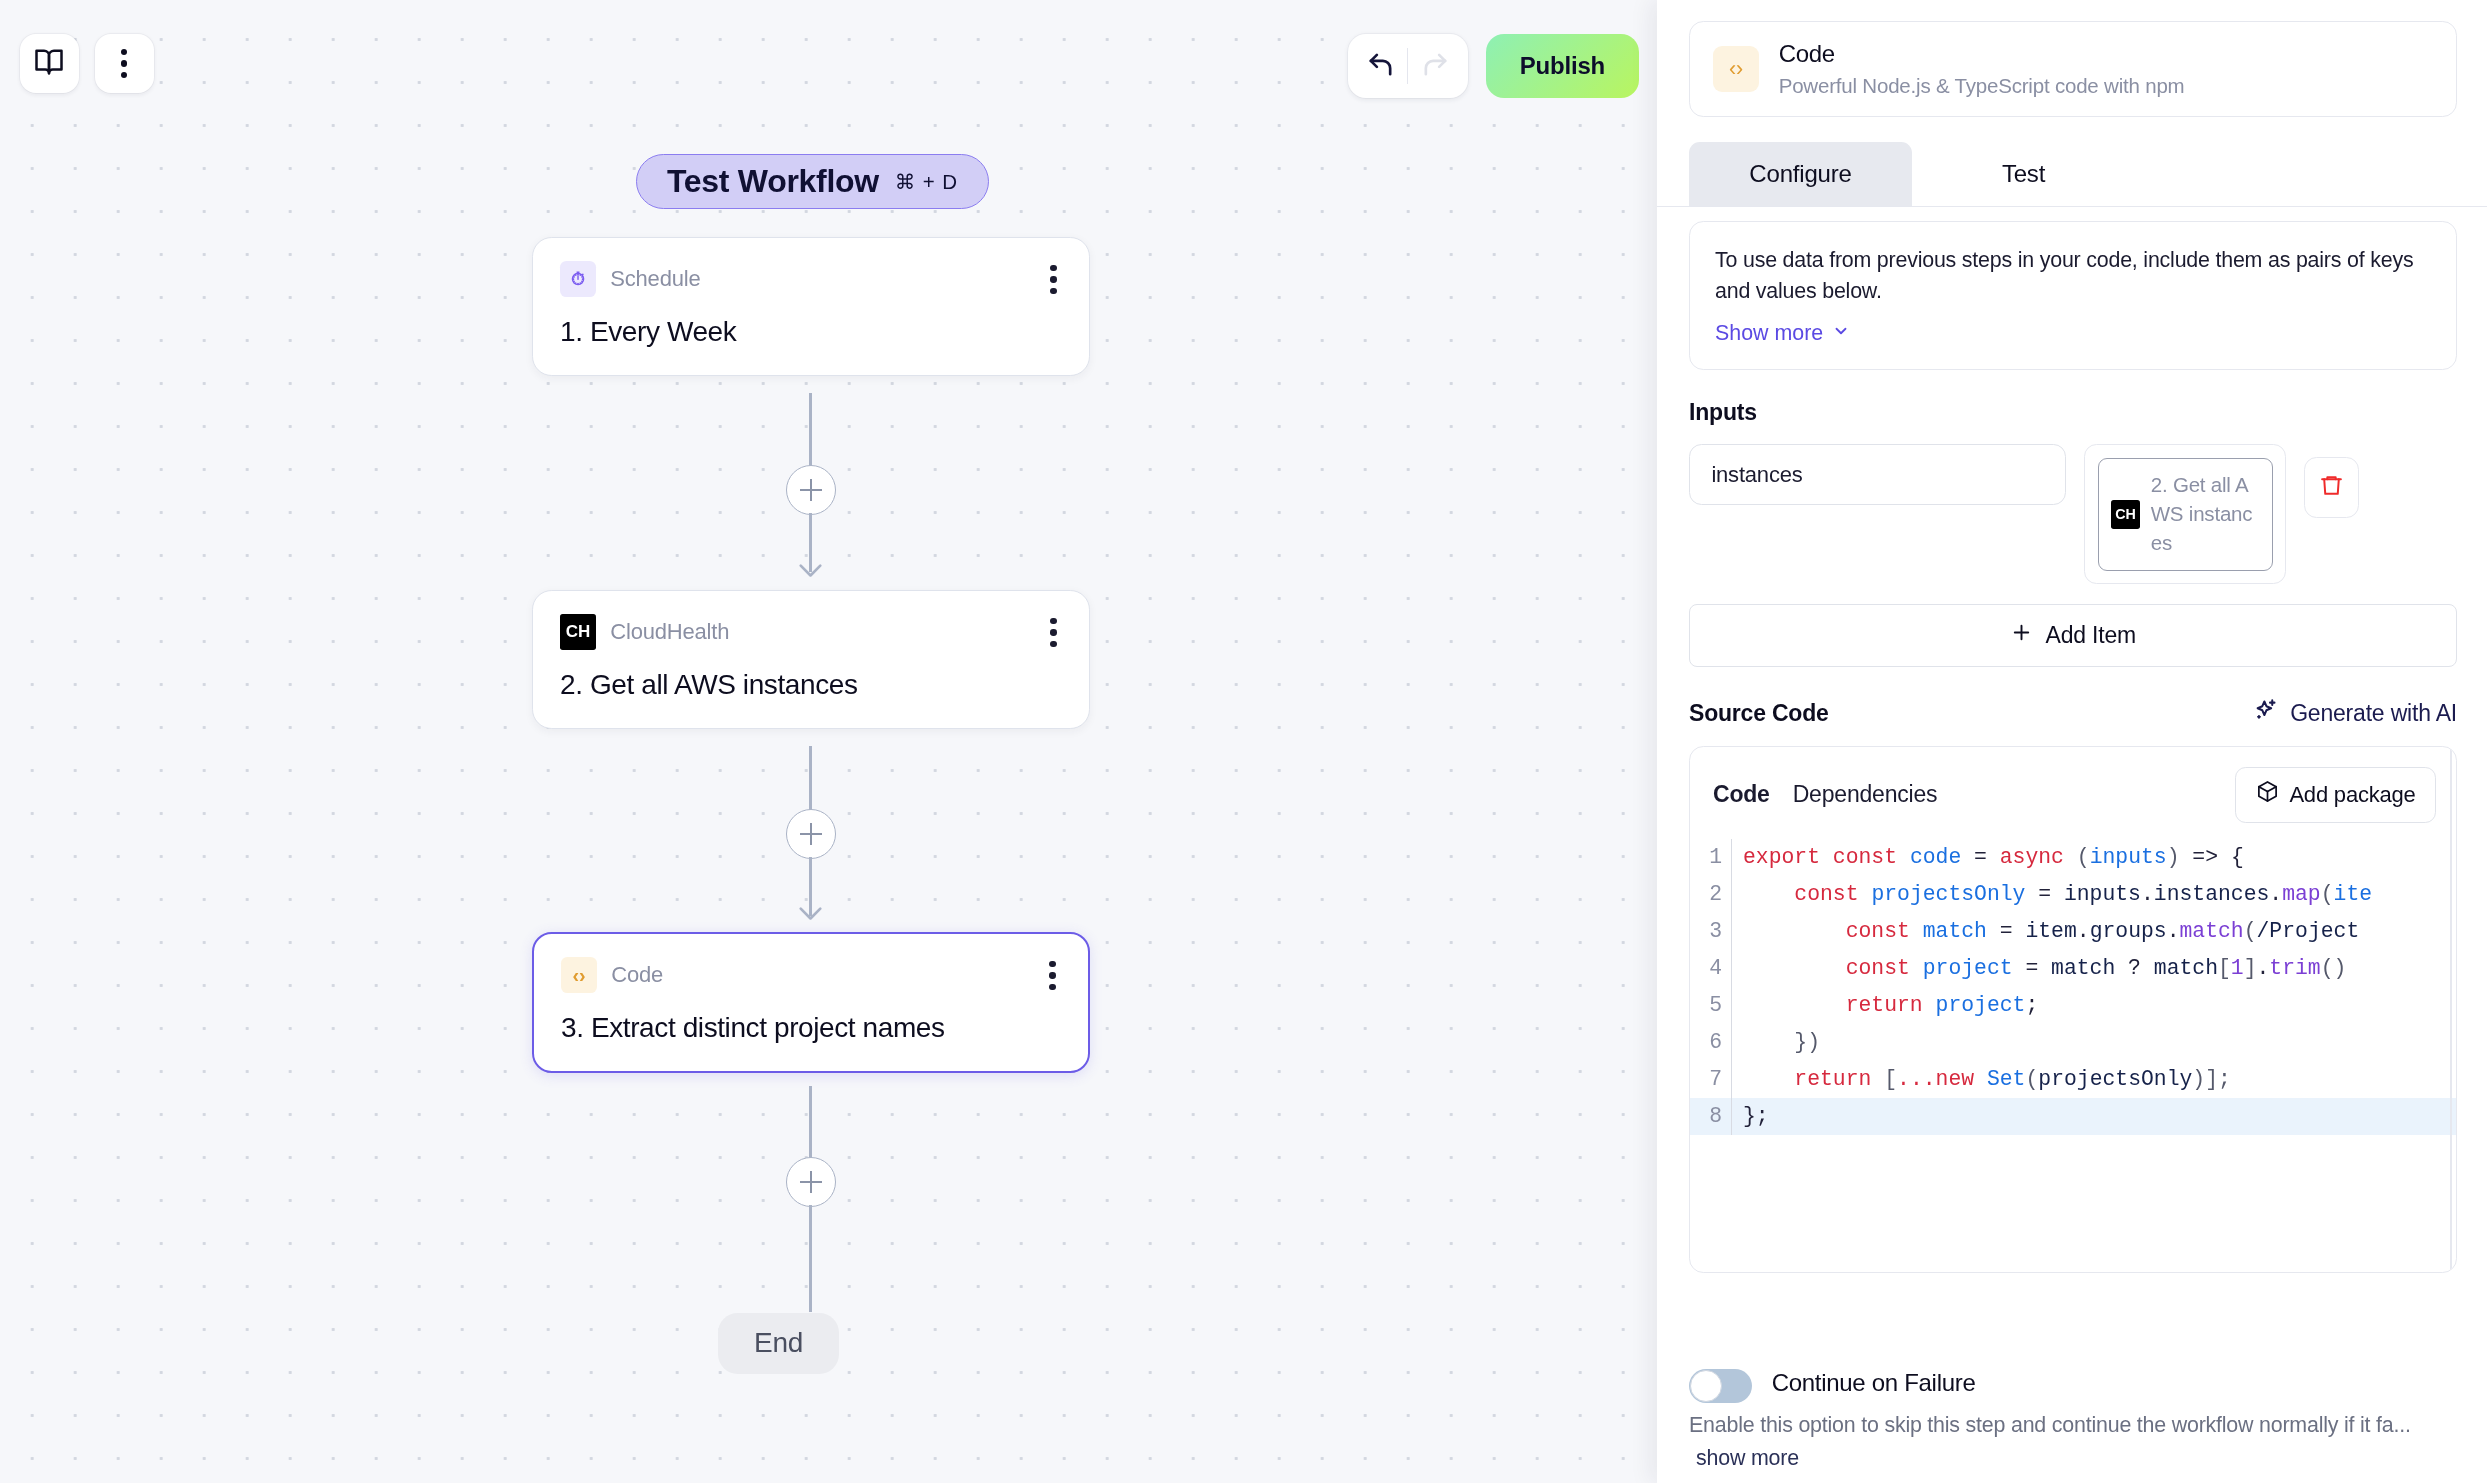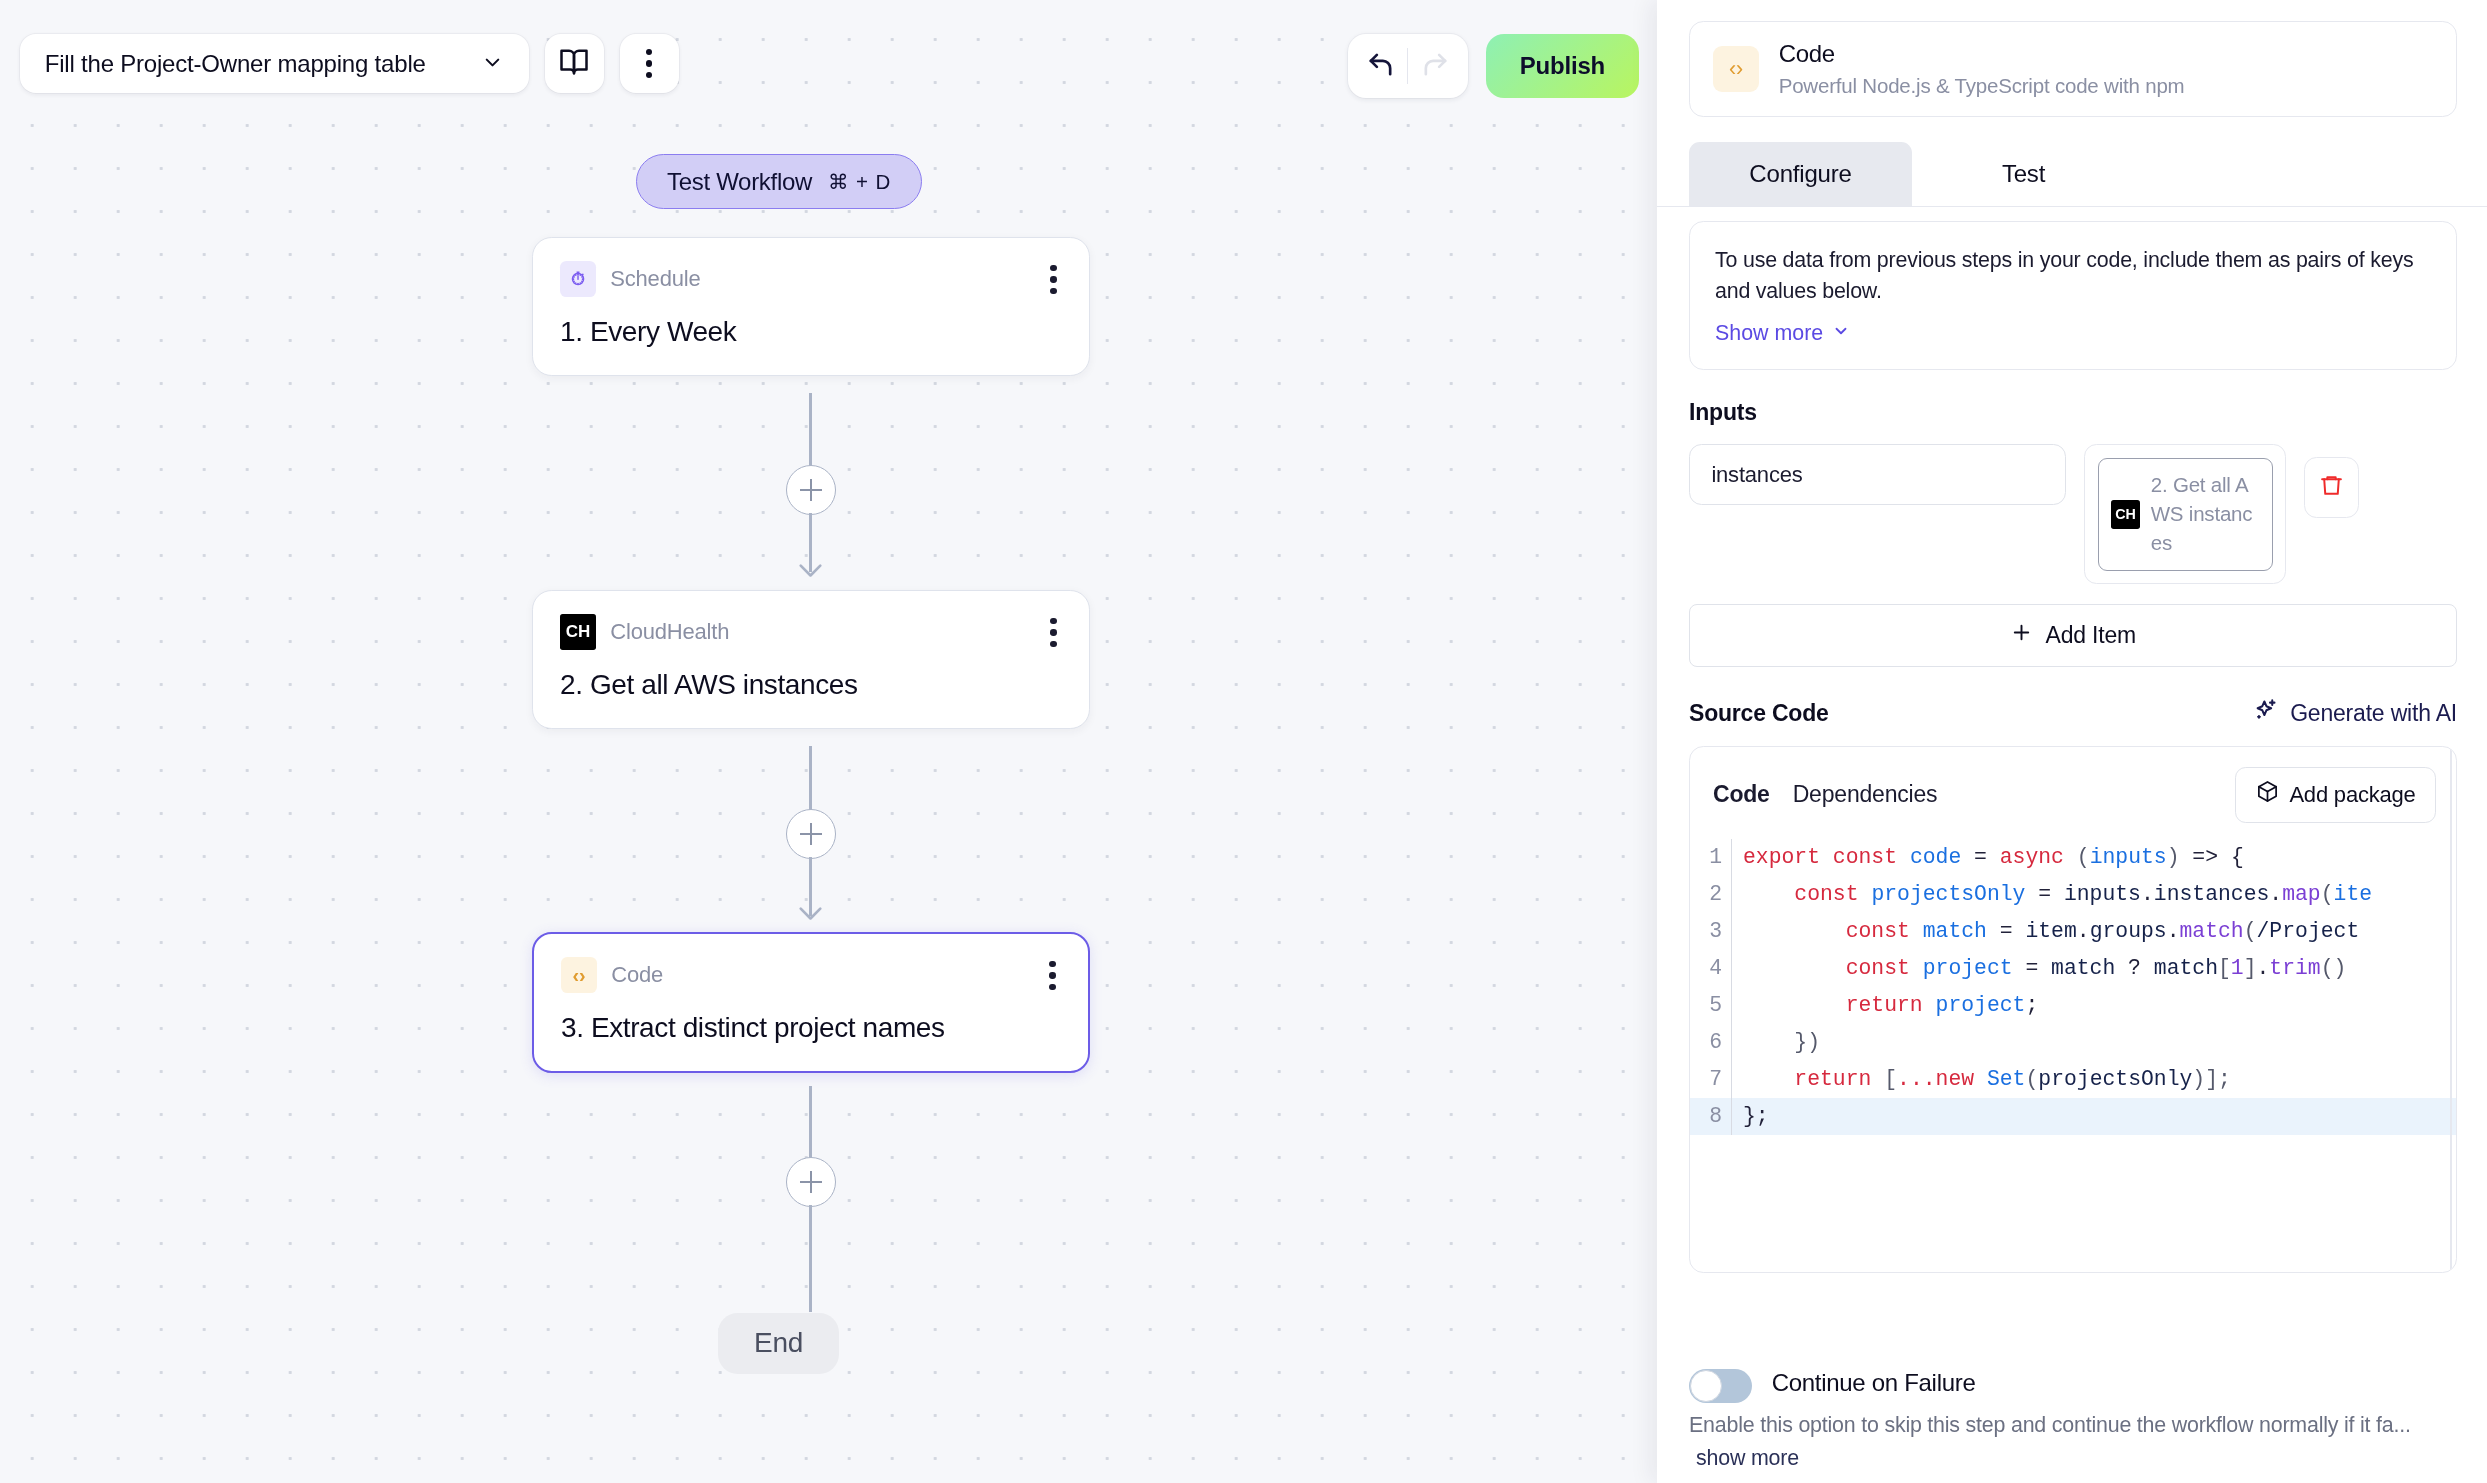--- a/index.html
+++ b/index.html
@@ -58,21 +58,21 @@
   }
 
   
   .flow { position: absolute; left: 0; top: 0; width: 1657px; }
   .test-pill {
     position: absolute; left: 636px; top: 154px;
     background: #d2cef6; border: 1.4px solid #8b7df0;
     border-radius: 892px; height: 55px; padding: 0 30px;
     display: flex; align-items: center; gap: 16px; cursor: pointer;
   }
-  .test-pill .t { font-size: 24px; font-weight: normal; color: #101033; letter-spacing: -0.3px; }
+  .test-pill .t { font-size: 32px; font-weight: bold; color: #101033; letter-spacing: -0.3px; }
   .test-pill .k { font-size: 20.5px; color: #101033; letter-spacing: 0.9px; }
 
   .node {
     position: absolute; left: 532px; width: 558px;
     background: #fff; border-radius: 19.7px;
     border: 1.3px solid #dfe3ec;
     box-shadow: 0 2.7px 9px rgba(30,35,60,.05);
     padding: 23px 27px 27px 27px; cursor: pointer;
   }
   .node.selected { border: 2.7px solid #6c5ce7; box-shadow: 0 2.7px 12.5px rgba(108,92,231,.16); }
@@ -198,28 +198,20 @@
   .foot .sm { margin-top: 7.1px; margin-left: 7.1px; font-size: 21.4px; color: #2b3158; cursor: pointer; padding-bottom: 12.5px; letter-spacing: -0.2px; }
 </style>
 </head>
 <body>
 
 <div id="app">
 
   <div id="canvas">
 
     <div class="tb-left">
-      <div class="wf-select">
-        <span class="lbl">Fill the Project-Owner mapping table</span>
-        <span>
-          <svg width="23" height="23" viewBox="0 0 24 24" fill="none" stroke="#0d0d1f" stroke-width="2.2" stroke-linecap="round" stroke-linejoin="round">
-              <polyline points="6 9 12 15 18 9"></polyline>
-            </svg>
-        </span>
-      </div>
       <div class="icon-btn">
         <span>
           <svg width="30" height="30" viewBox="0 0 24 24" fill="none" stroke="#0d0d1f" stroke-width="2" stroke-linecap="round" stroke-linejoin="round">
               <path d="M2 3h6a4 4 0 0 1 4 4v14a3 3 0 0 0-3-3H2z"></path>
               <path d="M22 3h-6a4 4 0 0 0-4 4v14a3 3 0 0 1 3-3h7z"></path>
             </svg>
         </span>
       </div>
       <div class="icon-btn">
         <span class="dots-v">

